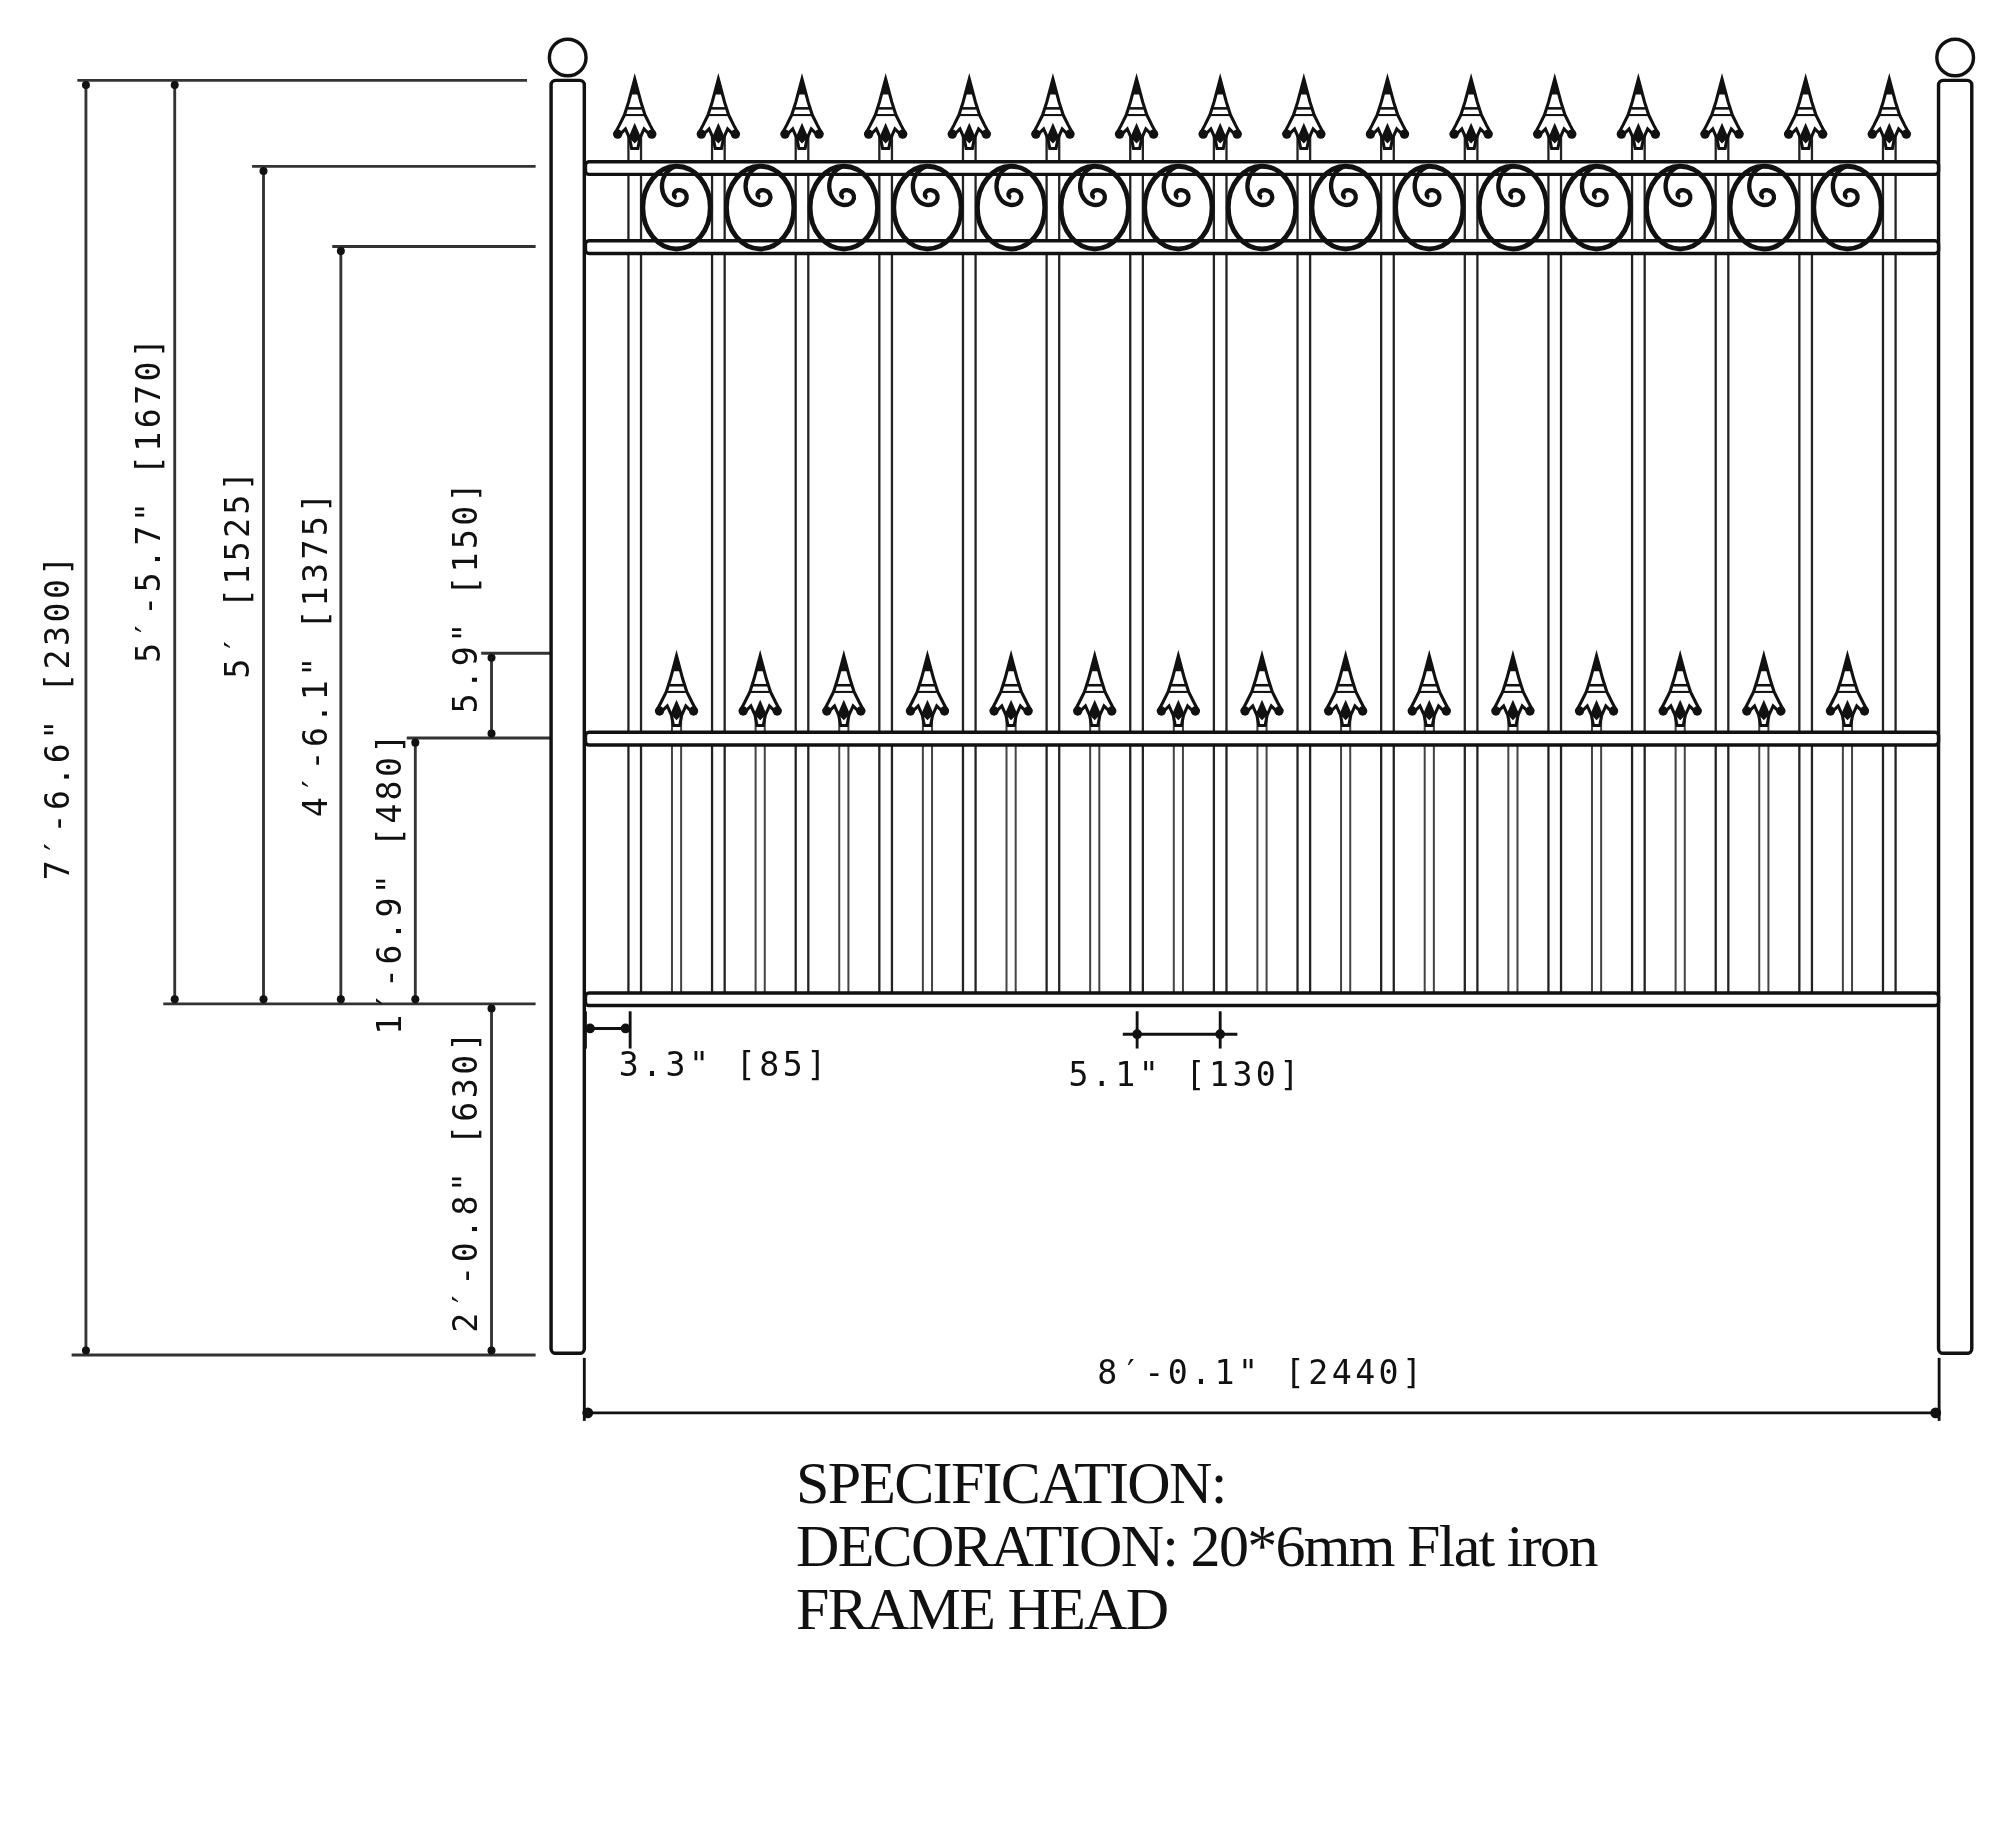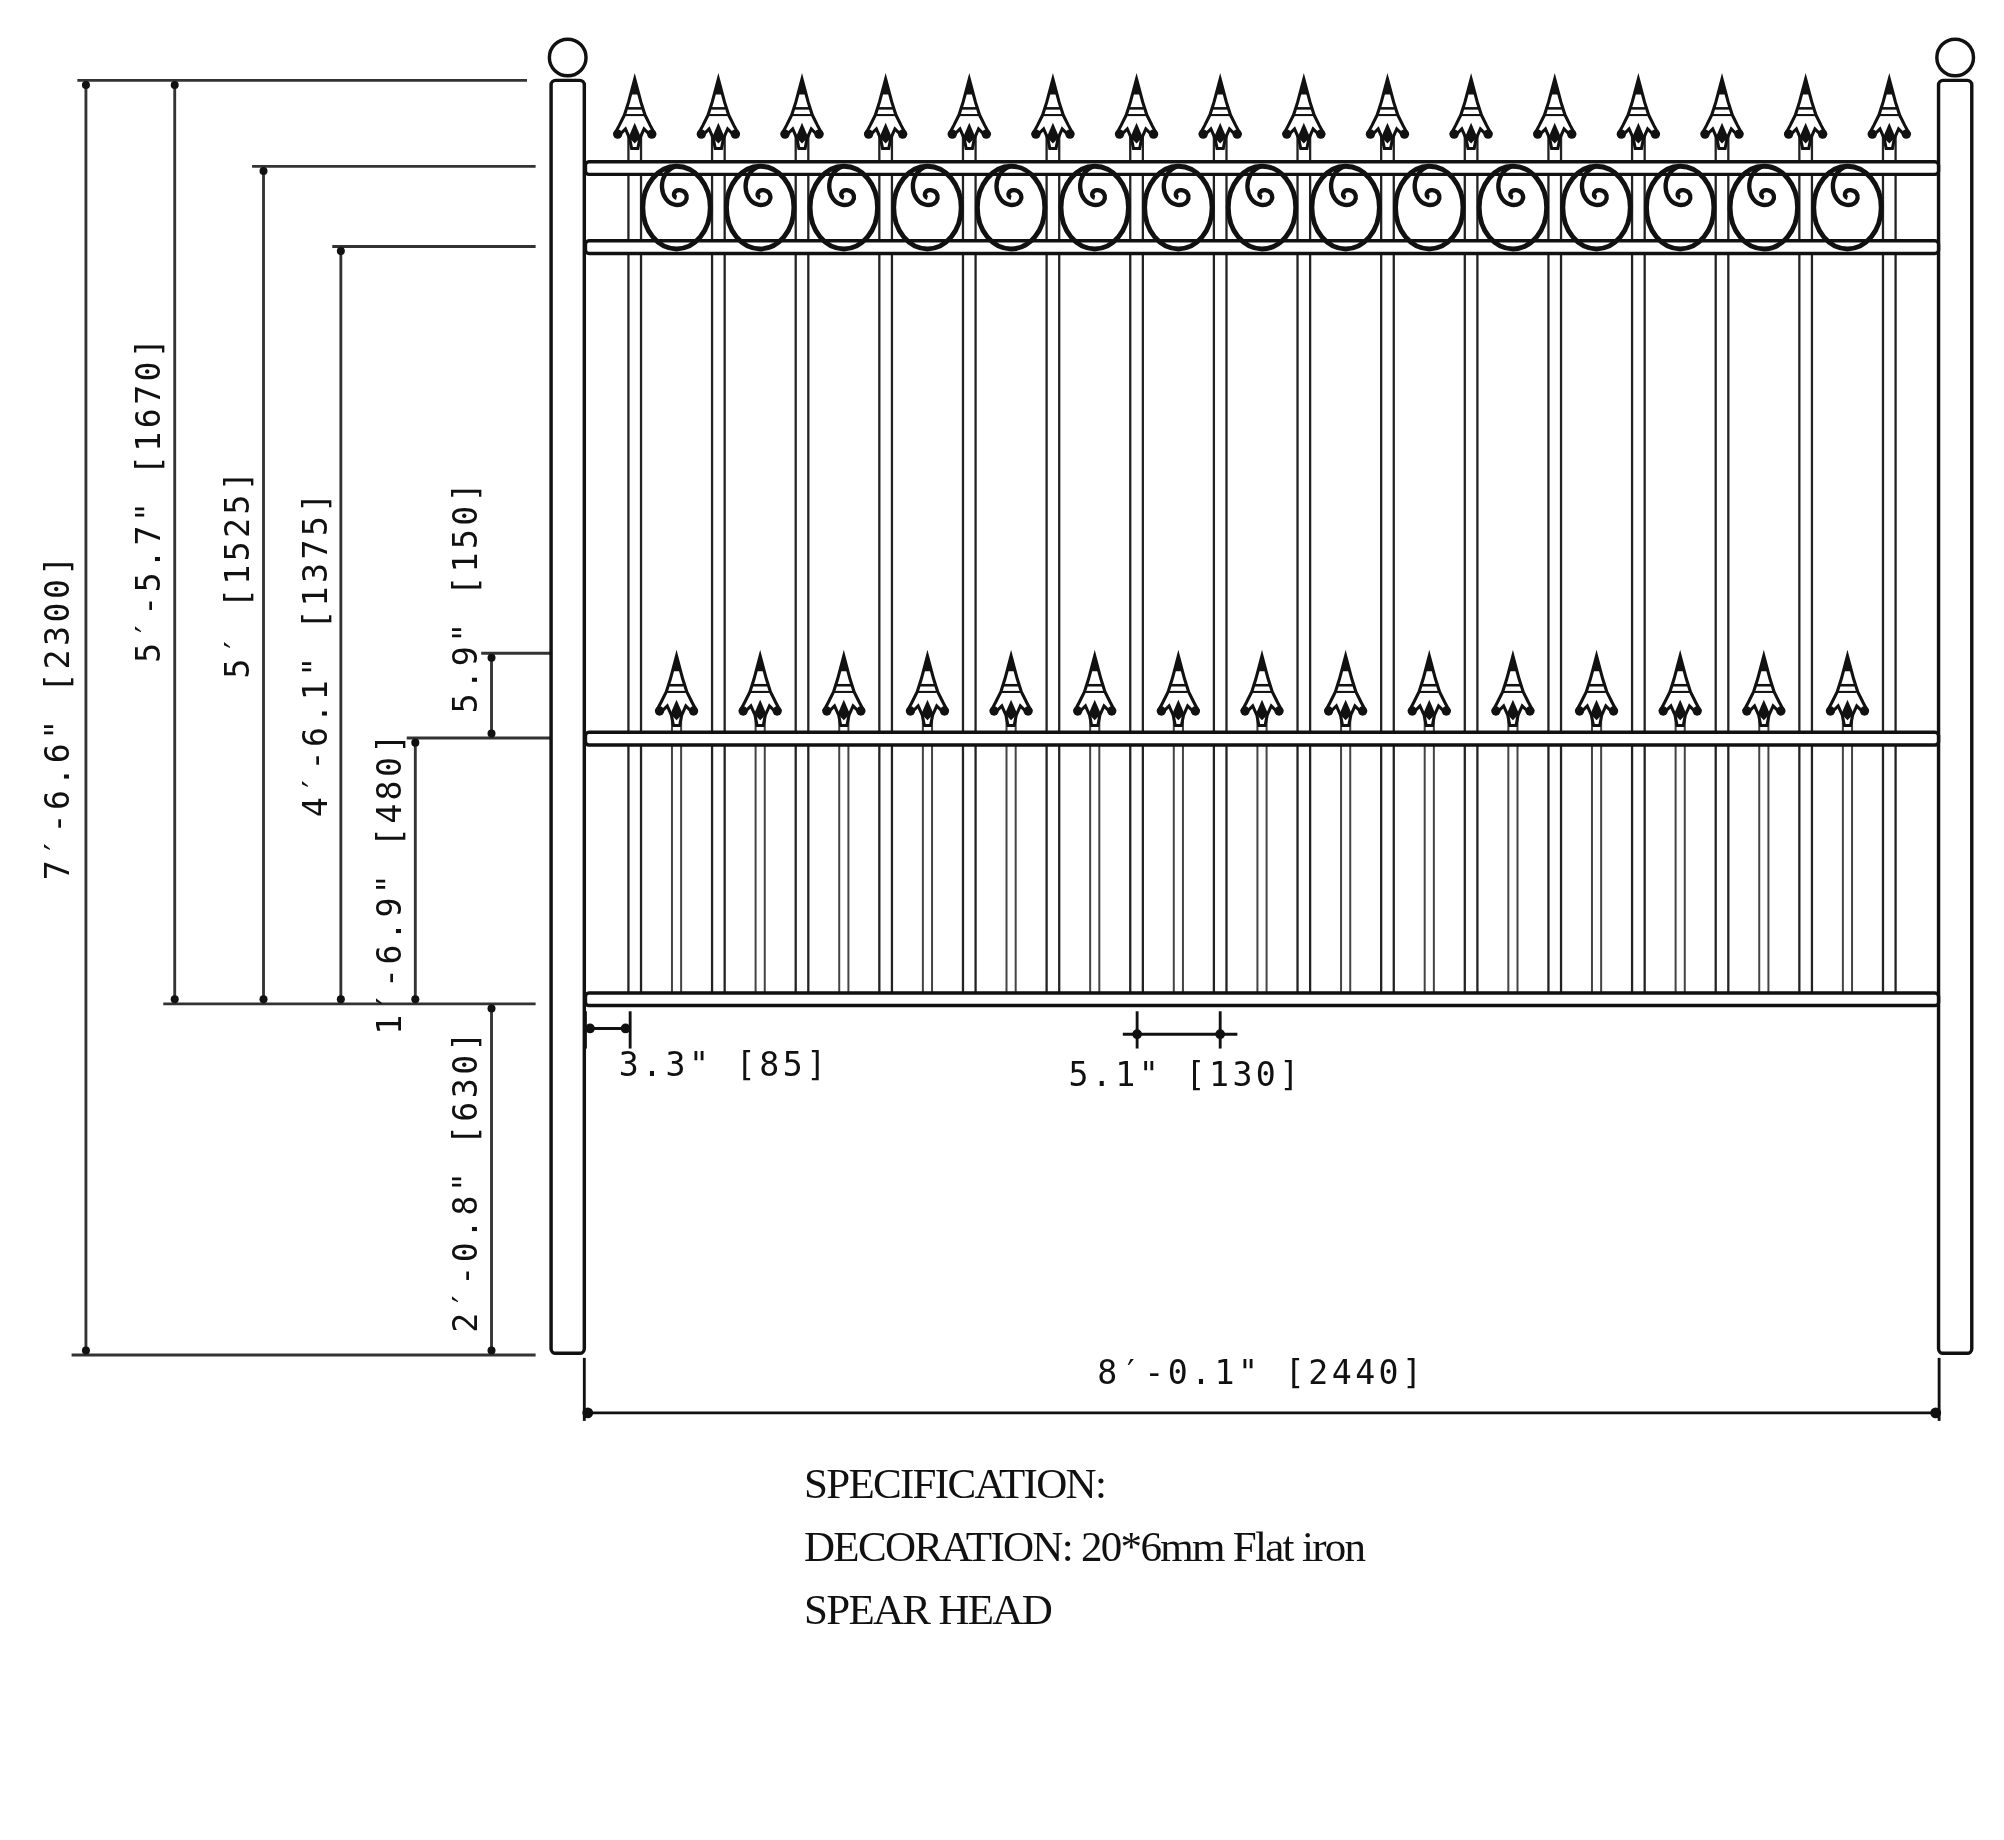--- a/index.html
+++ b/index.html
@@ -1,19 +1,19 @@
 <!DOCTYPE html>
 <html style="font-size:9.2px"><head>
 <meta charset="utf-8">
 <style>
   html, body { margin: 0; padding: 0; background: #ffffff; }
   body { width: 2005px; height: 1841px; position: relative; overflow: hidden; font-family: "Liberation Serif", serif; }
   #drawing { position: absolute; left: 0; top: 0; width: 2005px; height: 1841px; }
   .dim-text { font-family: "DejaVu Sans Mono", monospace; font-size: 58px; fill: #111; letter-spacing: 6px; }
-  .spec { position: absolute; left: 796px; top: 1452px; color: #111; font-family: "Liberation Serif", serif; font-size: 43px; line-height: 63px; letter-spacing: -1.7px; margin-left: 8px; }
+  .spec { position: absolute; left: 796px; top: 1452px; color: #111; font-family: "Liberation Serif", serif; font-size: 60px; line-height: 63px; letter-spacing: -1.7px; }
   .spec div { white-space: nowrap; }
 </style>
 </head>
 <body>
 
 <svg id="drawing" viewBox="0 0 3500 3213" xmlns="http://www.w3.org/2000/svg">
   <defs>
 
     <g id="spear">
       <path d="M0,-75 L12,-30 L20,-5 L30,15 L38,30 L30,34 L18,22 L10,40 L6,60 L-6,60 L-10,40 L-18,22 L-30,34 L-38,30 L-30,15 L-20,-5 L-12,-30 Z" fill="#fff" stroke="#111" stroke-width="6"></path>
@@ -215,15 +215,15 @@
     <line x1="1020" y1="2466" x2="3385" y2="2466"></line>
     <circle cx="1026" cy="2466" r="7" fill="#111"></circle>
       <circle cx="3379" cy="2466" r="7" fill="#111"></circle>
   </g>
   <text class="dim-text" x="2202" y="2415" text-anchor="middle">8′-0.1"  [2440]</text>
 </svg>
 
 <div class="spec">
   <div>SPECIFICATION:</div>
   <div>DECORATION: 20*6mm Flat iron</div>
-  <div>SPEAR HEAD</div>
+  <div>FRAME HEAD</div>
 </div>
 
 
 </body></html>

